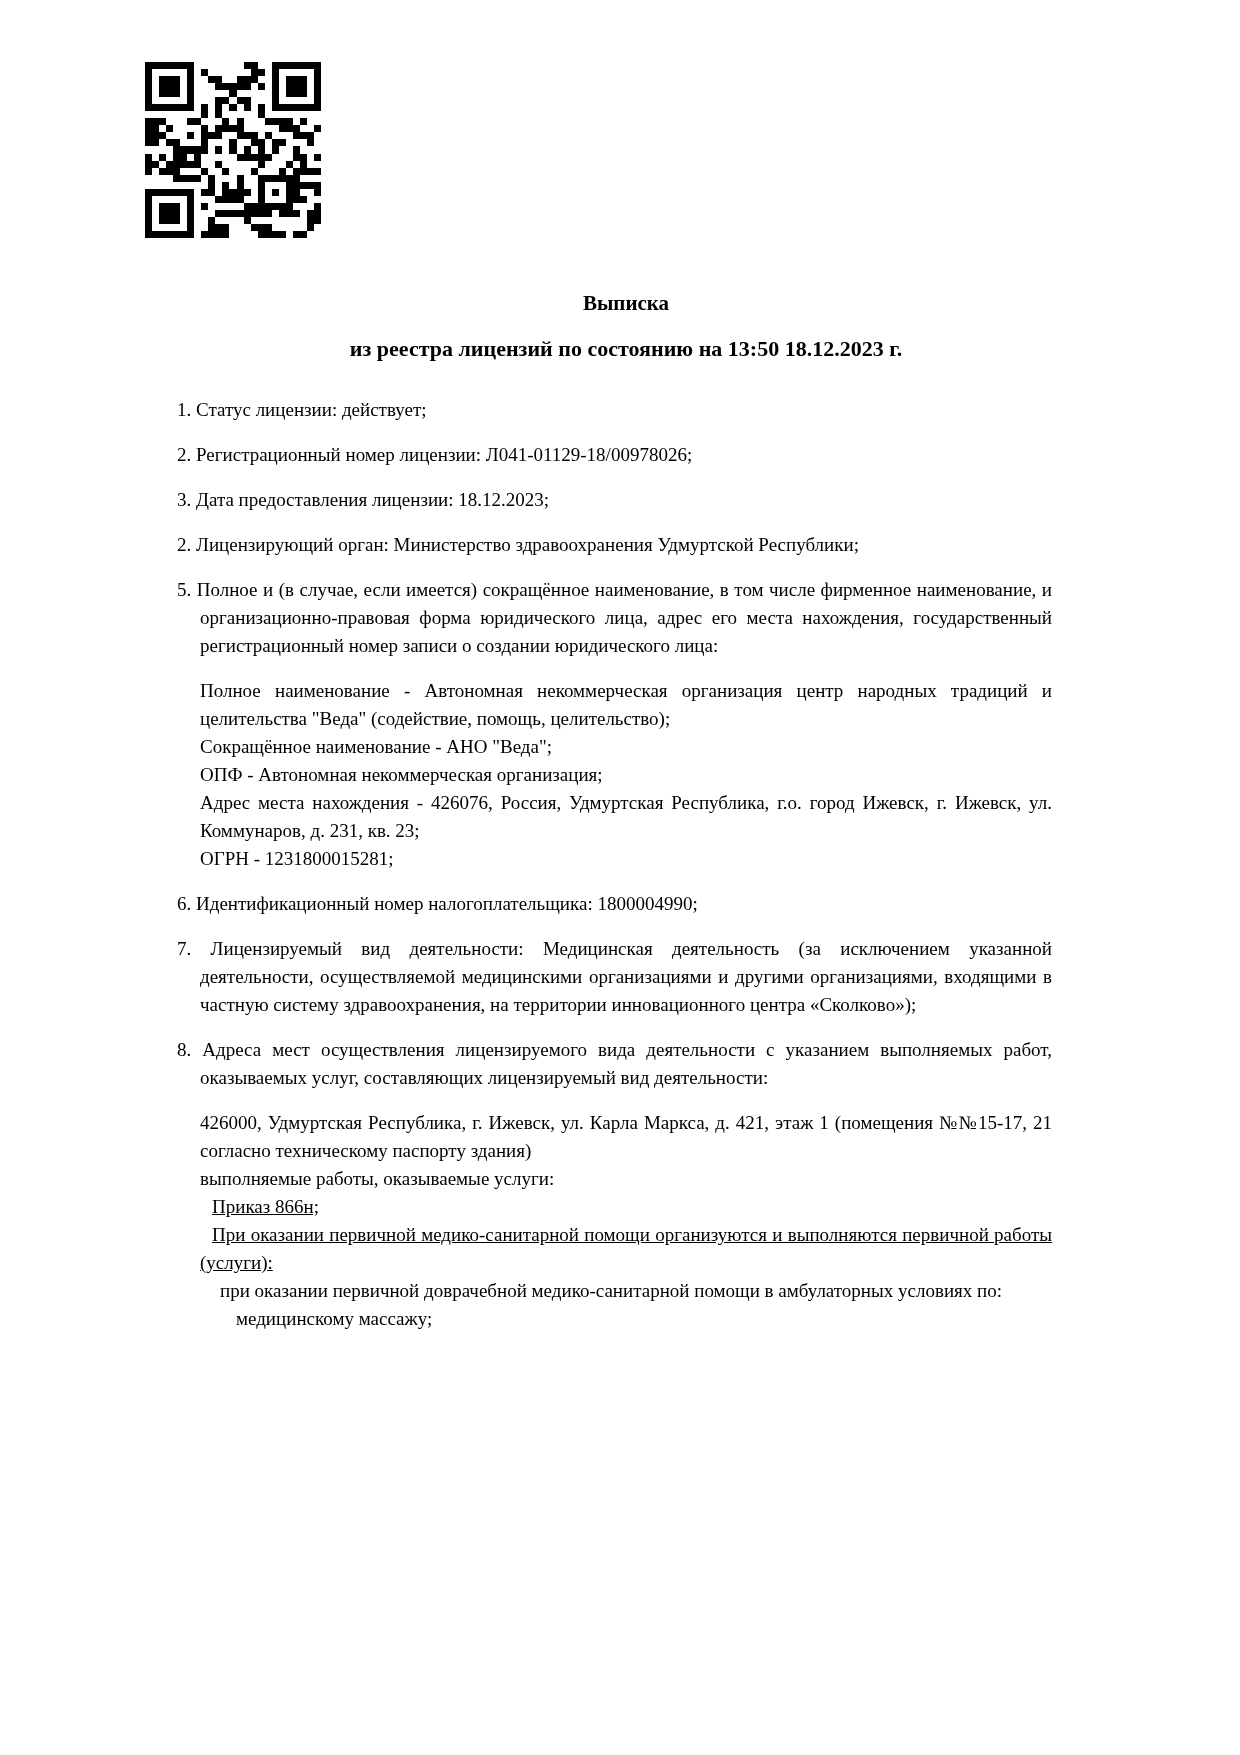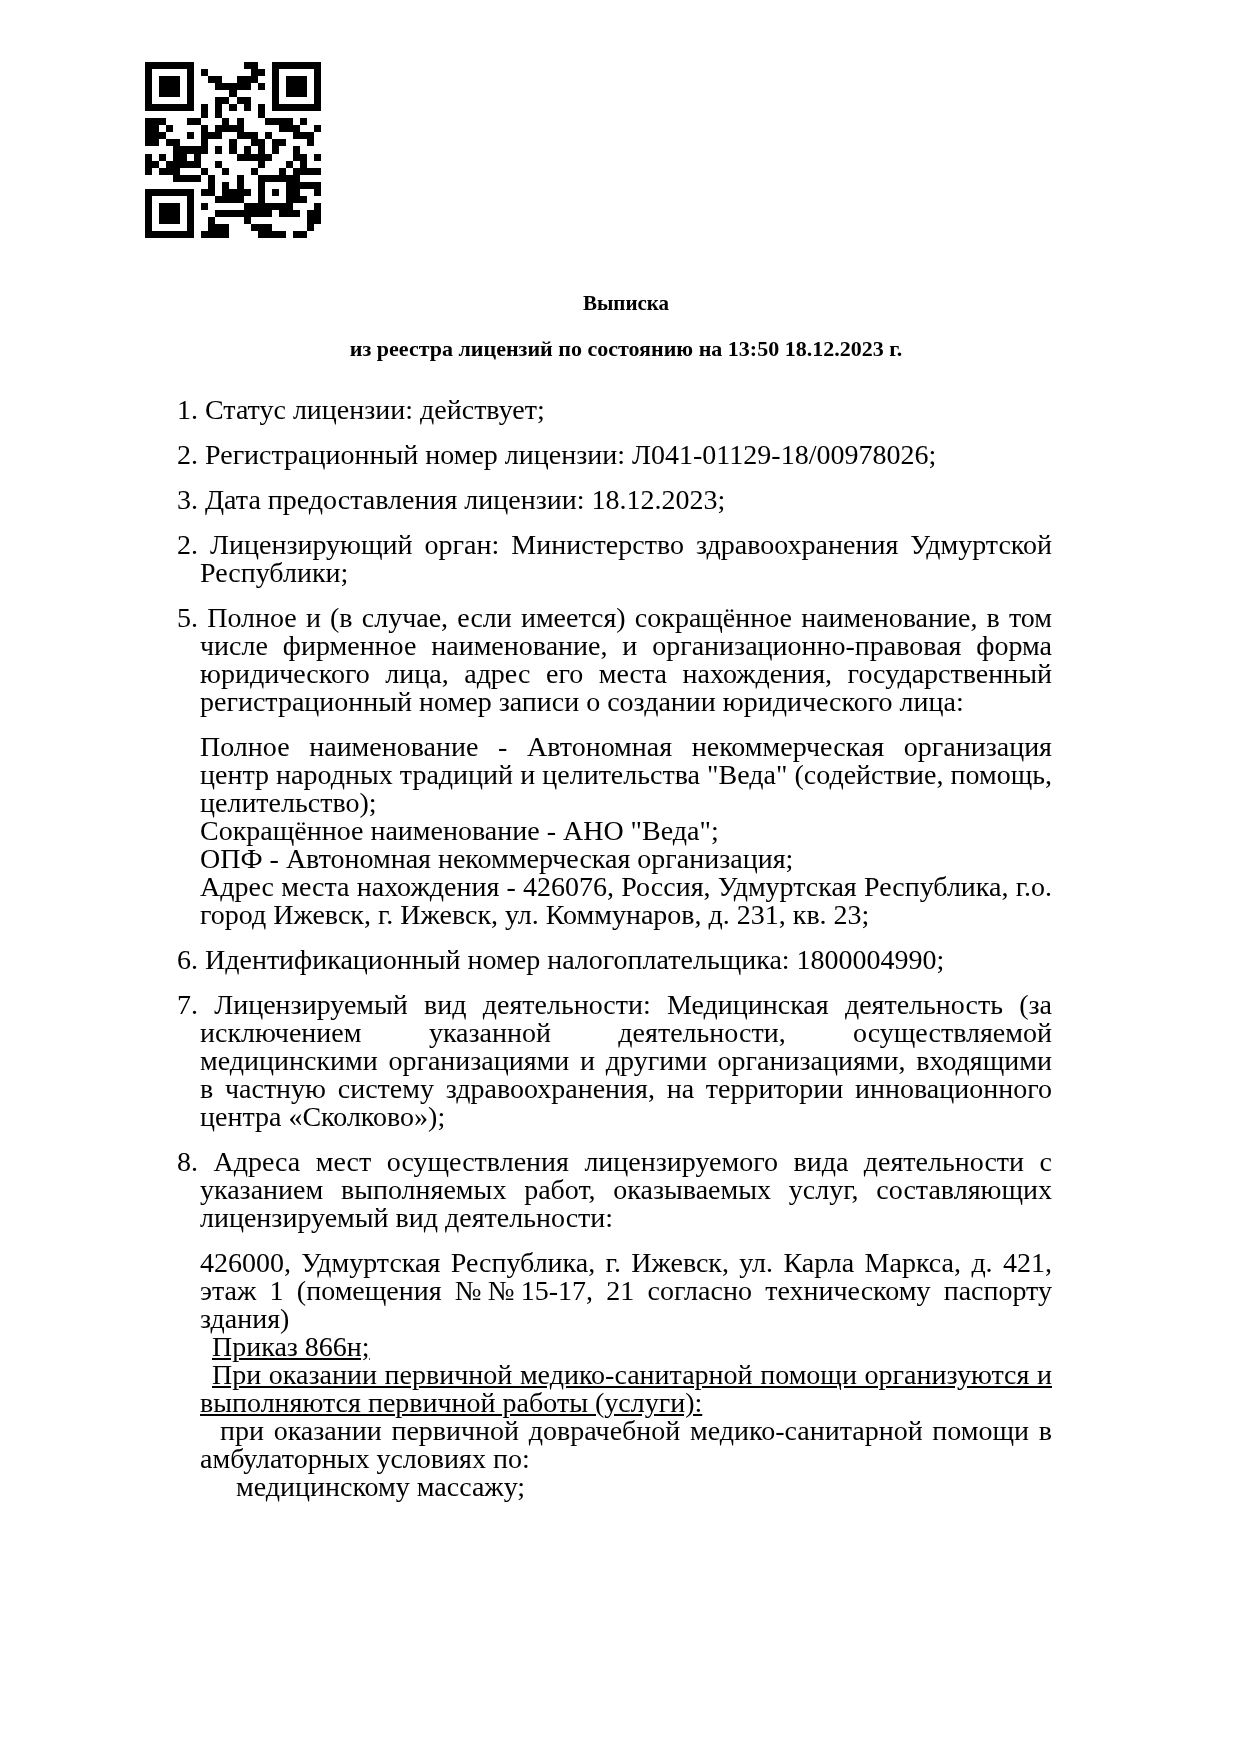--- a/index.html
+++ b/index.html
@@ -45,21 +45,21 @@
   }
   .doc-subtitle {
     margin: 20px 0 0 0;
     text-align: center;
     font-size: 22px;
     font-weight: bold;
     line-height: 26px;
   }
   .content {
     margin-top: 34px;
-    font-size: 28px;
+    font-size: 19px;
     line-height: 28px;
     text-align: justify;
   }
   .content p {
     margin: 0;
     padding: 0;
   }
   .p-item {
     margin-top: 17px !important;
     padding-left: 23px;
@@ -100,24 +100,26 @@
     <div class="content" id="content">
         <p class="p-item">1. Статус лицензии: действует;</p>
         <p class="p-item">2. Регистрационный номер лицензии: Л041-01129-18/00978026;</p>
         <p class="p-item">3. Дата предоставления лицензии: 18.12.2023;</p>
         <p class="p-item">2. Лицензирующий орган: Министерство здравоохранения Удмуртской Республики;</p>
         <p class="p-item">5. Полное и (в случае, если имеется) сокращённое наименование, в том числе фирменное наименование, и организационно-правовая форма юридического лица, адрес его места нахождения, государственный регистрационный номер записи о создании юридического лица:</p>
         <p class="p-plain">Полное наименование - Автономная некоммерческая организация центр народных традиций и целительства "Веда" (содействие, помощь, целительство);</p>
         <p class="p-line">Сокращённое наименование - АНО "Веда";</p>
         <p class="p-line">ОПФ - Автономная некоммерческая организация;</p>
         <p class="p-line">Адрес места нахождения - 426076, Россия, Удмуртская Республика, г.о. город Ижевск, г. Ижевск, ул. Коммунаров, д. 231, кв. 23;</p>
+        <p class="p-line">ОГРН - 1231800015281;</p>
         <p class="p-item">6. Идентификационный номер налогоплательщика: 1800004990;</p>
         <p class="p-item">7. Лицензируемый вид деятельности: Медицинская деятельность (за исключением указанной деятельности, осуществляемой медицинскими организациями и другими организациями, входящими в частную систему здравоохранения, на территории инновационного центра «Сколково»);</p>
         <p class="p-item">8. Адреса мест осуществления лицензируемого вида деятельности с указанием выполняемых работ, оказываемых услуг, составляющих лицензируемый вид деятельности:</p>
         <p class="p-plain">426000, Удмуртская Республика, г. Ижевск, ул. Карла Маркса, д. 421, этаж 1 (помещения №№15-17, 21 согласно техническому паспорту здания)</p>
+        <p class="p-line">выполняемые работы, оказываемые услуги:</p>
         <p class="p-ind1">Приказ 866н;</p>
         <p class="p-ind1">При оказании первичной медико-санитарной помощи организуются и выполняются первичной работы (услуги):</p>
         <p class="p-ind2">при оказании первичной доврачебной медико-санитарной помощи в амбулаторных условиях по:</p>
         <p class="p-ind3">медицинскому массажу;</p>
       </div>
   </div>
 
 </div>
 
 </body></html>

